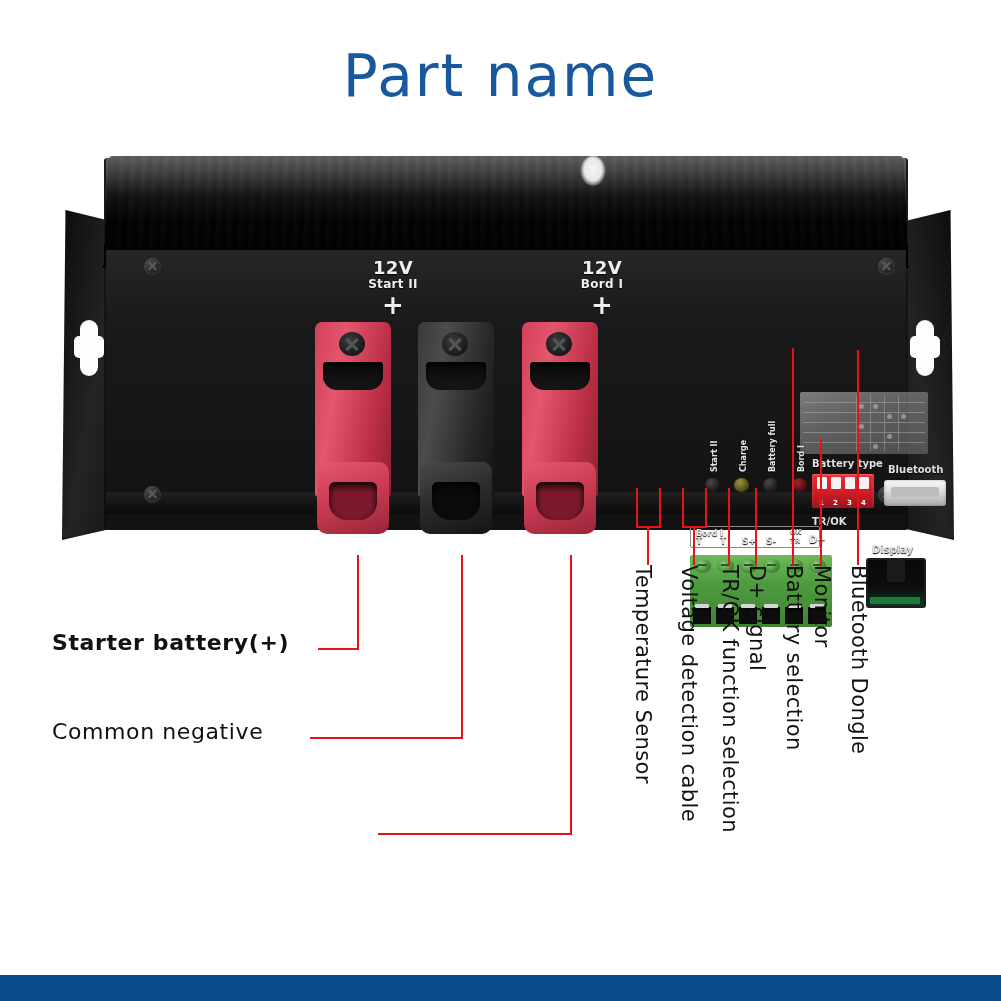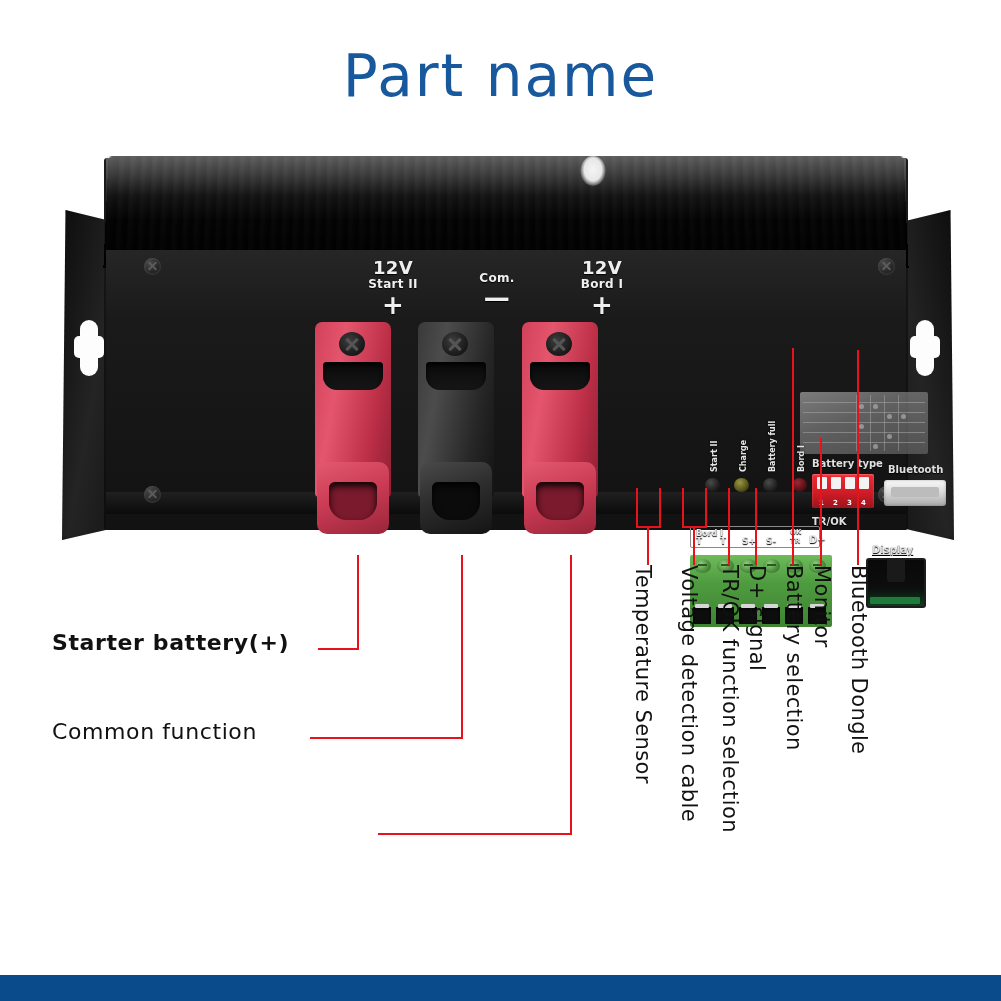--- a/index.html
+++ b/index.html
@@ -268,24 +268,20 @@
 
     <div class="screw" style="left:84px;top:118px;"></div>
     <div class="screw" style="left:84px;top:346px;"></div>
     <div class="screw" style="left:818px;top:118px;"></div>
     <div class="screw" style="left:818px;top:346px;"></div>
 
     <div class="term-txt" style="left:278px;top:118px;width:110px;">
       <span class="l1">12V</span>
       <span class="l2">Start II</span>
       <span class="sym">+</span>
-    </div>
-    <div class="term-txt" style="left:382px;top:132px;width:110px;">
-      <span class="l2">Com.</span>
-      <span class="sym">—</span>
     </div>
     <div class="term-txt" style="left:487px;top:118px;width:110px;">
       <span class="l1">12V</span>
       <span class="l2">Bord I</span>
       <span class="sym">+</span>
     </div>
 
     <div class="clamp red" style="left:255px;top:182px;">
       <div class="shell"></div>
       <div class="bolt"></div>
@@ -351,21 +347,21 @@
       <div class="num" style="left:35px;">3</div>
       <div class="num" style="left:49px;">4</div>
     </div>
     <div class="panel-lbl" style="left:752px;top:376px;">TR/OK</div>
 
     <div class="panel-lbl" style="left:828px;top:324px;">Bluetooth</div>
     <div class="bt-conn">
       <div class="inner"></div>
     </div>
 
-    <div class="panel-lbl" style="left:812px;top:404px;text-decoration:underline;">Display</div>
+    <div class="panel-lbl" style="left:812px;top:404px;">Display</div>
     <div class="disp-port">
       <div class="tab"></div>
       <div class="grn"></div>
     </div>
 
     <div class="gb-lbl-box"></div>
     <div class="gb-t" style="left:636px;top:389px;font-size:8px;">Bord I</div>
     <div class="gb-t" style="left:636px;top:396px;">T</div>
     <div class="gb-t" style="left:660px;top:396px;">T</div>
     <div class="gb-t" style="left:682px;top:396px;">S+</div>
@@ -418,21 +414,21 @@
   <div class="ln lnv" style="left:357px;top:555px;height:95px;"></div>
   <div class="ln lnh" style="left:318px;top:648px;width:41px;"></div>
 
   <div class="ln lnv" style="left:461px;top:555px;height:184px;"></div>
   <div class="ln lnh" style="left:310px;top:737px;width:153px;"></div>
 
   <div class="ln lnv" style="left:570px;top:555px;height:280px;"></div>
   <div class="ln lnh" style="left:378px;top:833px;width:194px;"></div>
 
   <div class="lbl-left" style="left:52px;top:630px;font-weight:bold;">Starter battery(+)</div>
-  <div class="lbl-left" style="left:52px;top:719px;">Common function</div>
+  <div class="lbl-left" style="left:52px;top:719px;">Common negative</div>
 
   <div class="ln lnv" style="left:636px;top:488px;height:38px;"></div>
   <div class="ln lnv" style="left:659px;top:488px;height:38px;"></div>
   <div class="ln lnh" style="left:636px;top:526px;width:25px;"></div>
   <div class="ln lnv" style="left:647px;top:526px;height:39px;"></div>
 
   <div class="ln lnv" style="left:682px;top:488px;height:38px;"></div>
   <div class="ln lnv" style="left:705px;top:488px;height:38px;"></div>
   <div class="ln lnh" style="left:682px;top:526px;width:25px;"></div>
   <div class="ln lnv" style="left:693px;top:526px;height:39px;"></div>

